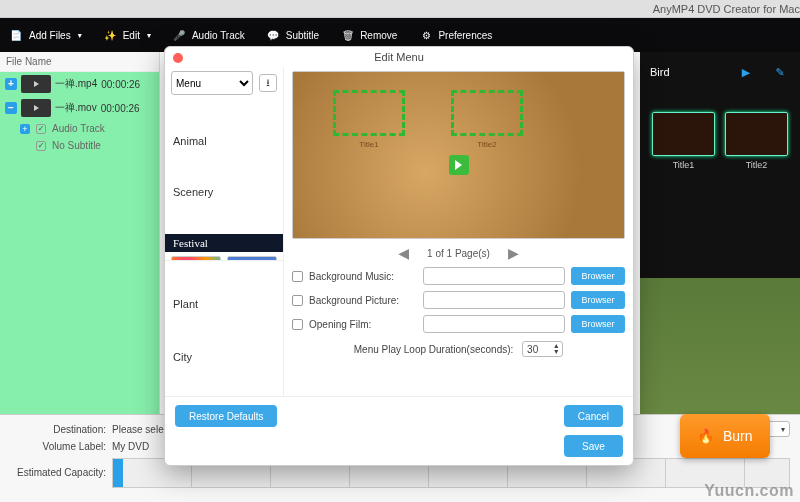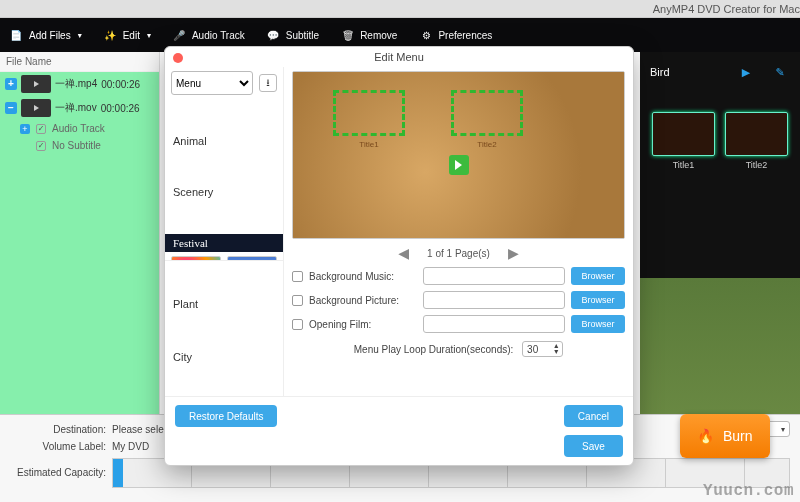--- a/index.html
+++ b/index.html
@@ -39,21 +39,21 @@
 .bot-row { display:flex; align-items:center; gap:6px; font-size:10px; color:#444; margin-bottom:4px;}
 .bot-row label { width:96px; text-align:right; }
 .bot-row .val { flex:0 0 110px; }
 .bot-row .sel { flex:0 0 60px; border:1px solid #bbb; height:16px; border-radius:3px; background:#fff; padding:0 4px; display:flex; align-items:center; justify-content:space-between;}
 .burn-btn { position:absolute; right:30px; bottom:44px; width:90px; height:44px; background:linear-gradient(#ff9a2a,#f57c00); border-radius:6px; color:#fff; font-size:14px; display:flex; align-items:center; justify-content:center; gap:8px; box-shadow:0 2px 6px rgba(0,0,0,.3); cursor:pointer;}
 .capacity-bar { height:30px; border:1px solid #ccc; margin-top:2px; position:relative; background: repeating-linear-gradient(90deg,#eee 0,#eee 78px,#ccc 78px,#ccc 79px); }
 .cap-fill { position:absolute; left:0; top:0; bottom:0; width:1.5%; background:#2aa0e8;}
 .cap-ticks { display:flex; font-size:8px; color:#888; position:absolute; left:0; right:0; bottom:0; }
 .cap-ticks span { flex:1; text-align:left; padding-left:2px; }
 
-.watermark { position:absolute; right:6px; bottom:2px; font-size:16px; font-weight:bold; color:rgba(100,100,100,.55); font-family: Liberation Mono, monospace; letter-spacing:.5px; z-index: 500;}
+.watermark { position:absolute; right:6px; bottom:2px; font-size:16px; font-weight:bold; color:rgba(100,100,100,.55); font-family: Liberation Sans, sans-serif; letter-spacing:.5px; z-index: 500;}
 
 
 .modal { position:absolute; top:46px; left:164px; width:470px; height:420px; background:#fff; border:1px solid #ccc; border-radius:6px; box-shadow:0 8px 28px rgba(0,0,0,.35); display:flex; flex-direction:column; z-index:200; overflow:hidden;}
 .modal-title { text-align:center; font-size:11px; padding:4px 0; color:#444; position:relative;}
 .modal-close { position:absolute; left:8px; top:6px; width:10px;height:10px;border-radius:50%;background:#ff5f57;}
 .modal-body { flex:1; display:flex; overflow:hidden;}
 .tmpl-col { width:148px; border-right:1px solid #eee; display:flex; flex-direction:column; }
 .tmpl-head { display:flex; gap:6px; padding:4px 6px; align-items:center;}
 .tmpl-head select { flex:1; height:24px; font-size:10px; border:1px solid #bbb; border-radius:3px; background:#fff;}
 .tmpl-head .dl { width:18px;height:18px;border:1px solid #bbb;border-radius:3px;display:flex;align-items:center;justify-content:center;font-size:10px;}

